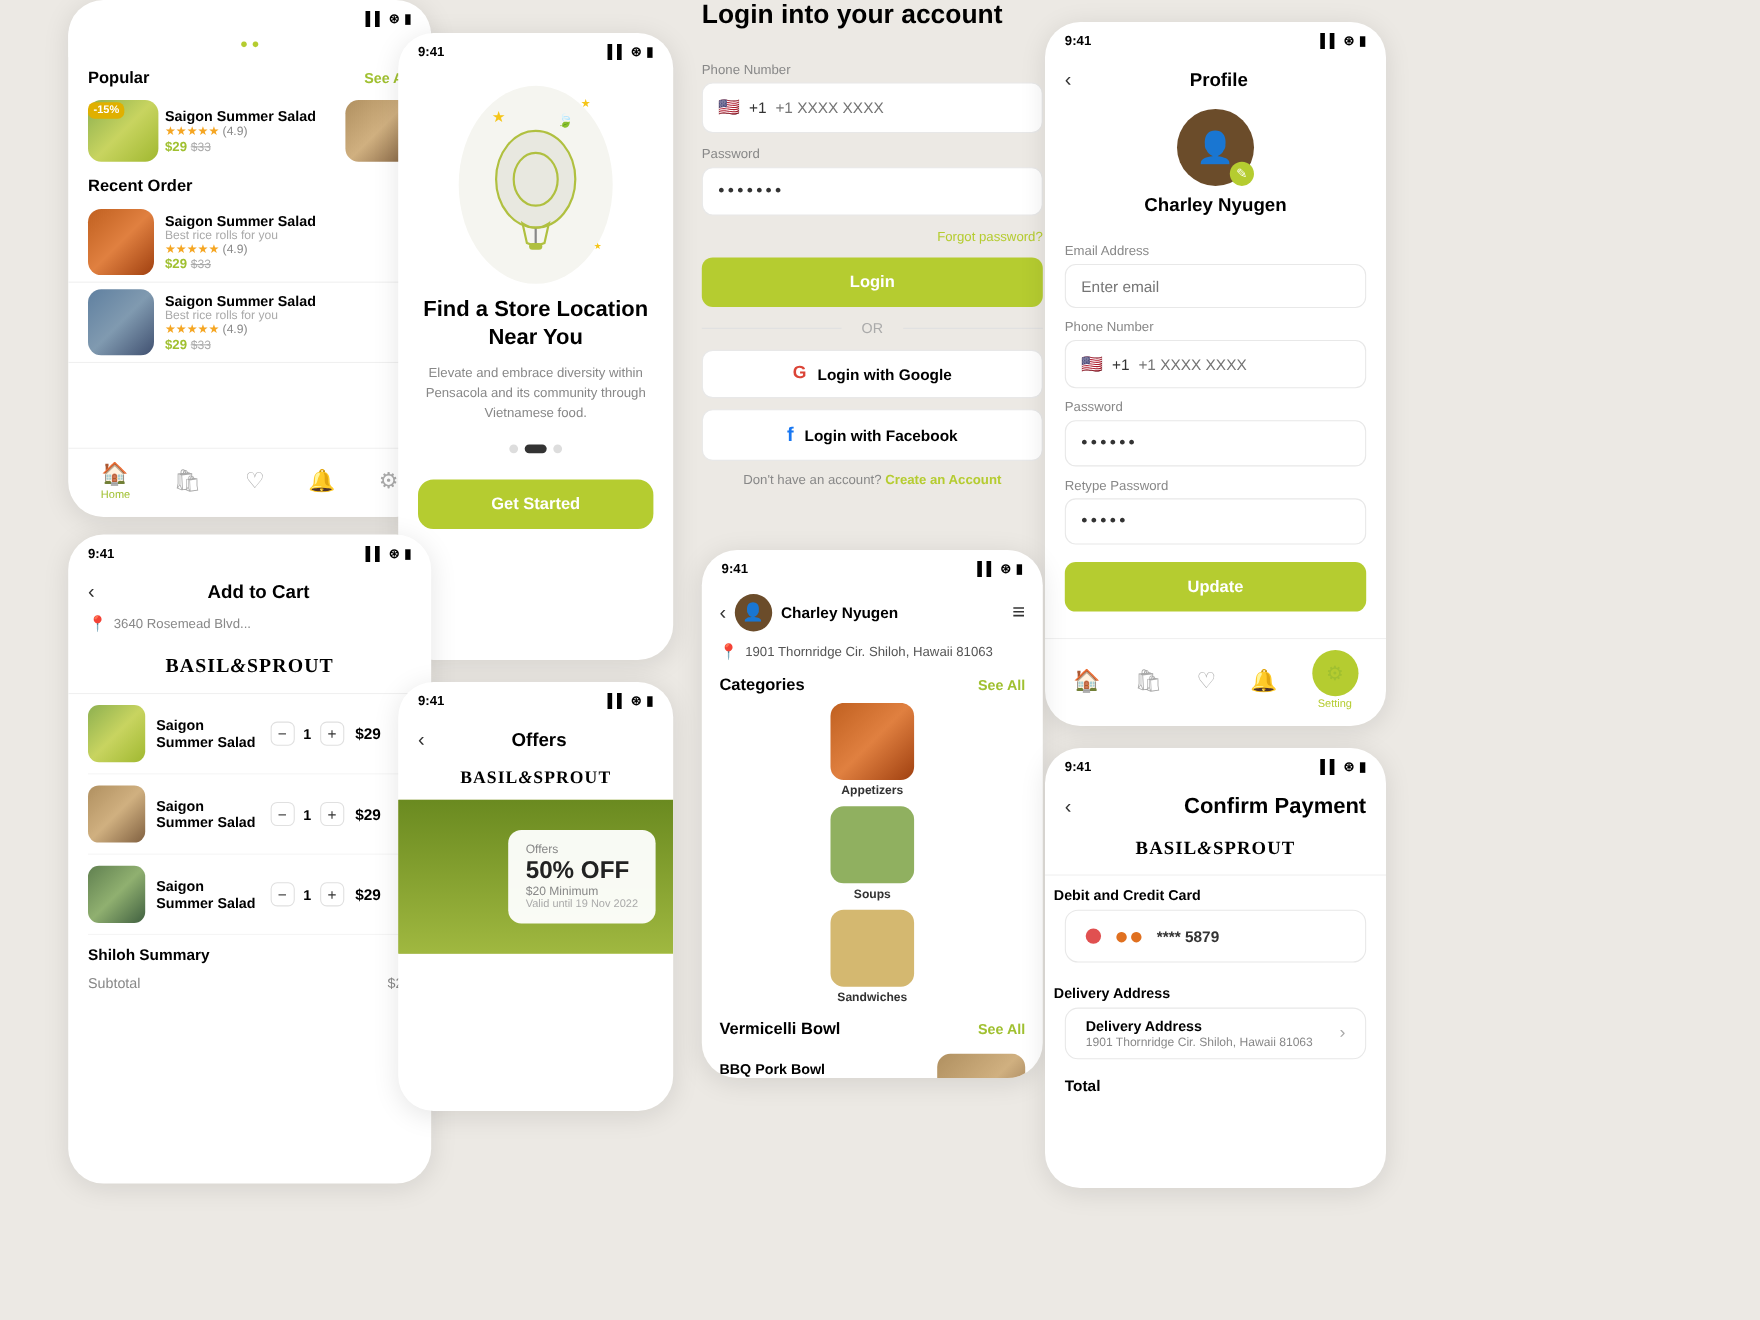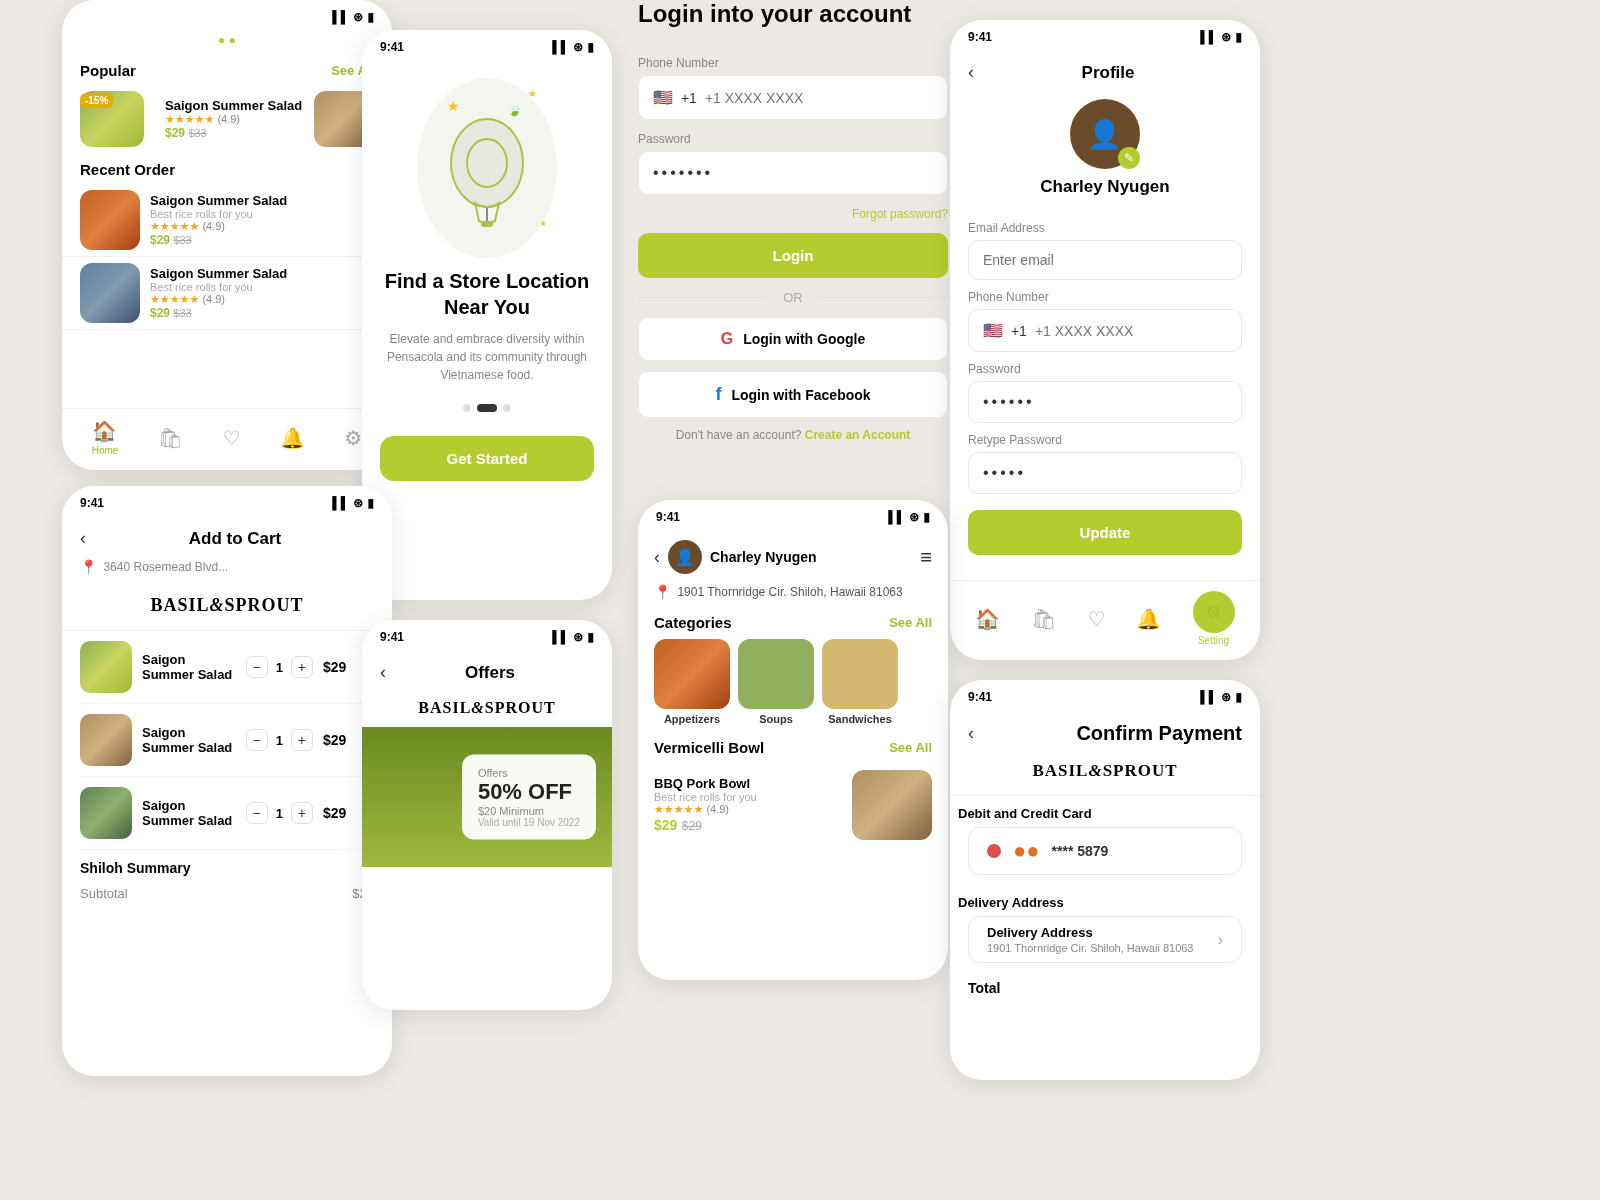--- a/index.html
+++ b/index.html
@@ -37,21 +37,21 @@
       width: 330px; height: 470px;
     }
     .home-popular-title {
       display: flex; justify-content: space-between; align-items: center;
       padding: 10px 18px 6px;
     }
     .home-popular-title span:first-child { font-weight: 700; font-size: 15px; }
     .see-all { color: #a0c030; font-size: 13px; font-weight: 600; }
     .popular-item {
       display: flex; align-items: center;
-      padding: 6px 18px; gap: 21px; position: relative;
+      padding: 6px 18px; gap: 6px; position: relative;
     }
     .popular-img {
       width: 64px; height: 56px; border-radius: 12px;
       background: #e0d8c8; object-fit: cover; flex-shrink: 0;
     }
     .popular-img-right {
       position: absolute; right: 18px; top: 6px;
       width: 60px; height: 56px; border-radius: 12px;
       background: #c8b89a;
     }
@@ -256,21 +256,21 @@
     .food-address { display: flex; align-items: center; gap: 6px; padding: 2px 16px 10px; font-size: 12px; color: #555; }
     .food-address-icon { color: #333; font-size: 14px; }
     .search-bar {
       margin: 0 16px 12px; border: 1.5px solid #e8e8e8; border-radius: 10px;
       padding: 10px 14px; display: flex; align-items: center; gap: 8px;
     }
     .search-bar input { border: none; outline: none; flex: 1; font-size: 13px; color: #aaa; background: transparent; }
     .search-icon { color: #aaa; font-size: 16px; }
     .categories-header { display: flex; justify-content: space-between; align-items: center; padding: 4px 16px 8px; }
     .categories-title { font-size: 15px; font-weight: 700; }
-    .cat-items { display: flex; gap: 8px; padding: 0 16px 10px; overflow: hidden; }
+    .cat-items { display: flex; gap: 8px; padding: 0 16px 10px; overflow: hidden; flex-direction: column; }
     .cat-item { display: flex; flex-direction: column; align-items: center; gap: 4px; }
     .cat-img { width: 76px; height: 70px; border-radius: 12px; background: #c8a080; }
     .cat-img.soups { background: #90b060; }
     .cat-img.sandwiches { background: #d4b870; }
     .cat-label { font-size: 11px; font-weight: 600; color: #333; }
     .vermicelli-header { display: flex; justify-content: space-between; align-items: center; padding: 4px 16px 8px; }
     .vermicelli-title { font-size: 15px; font-weight: 700; }
     .food-item-card { display: flex; align-items: center; gap: 10px; padding: 6px 16px; }
     .food-item-img { width: 80px; height: 70px; border-radius: 12px; background: #d4b060; flex-shrink: 0; }
     .food-item-name { font-size: 13px; font-weight: 700; }

